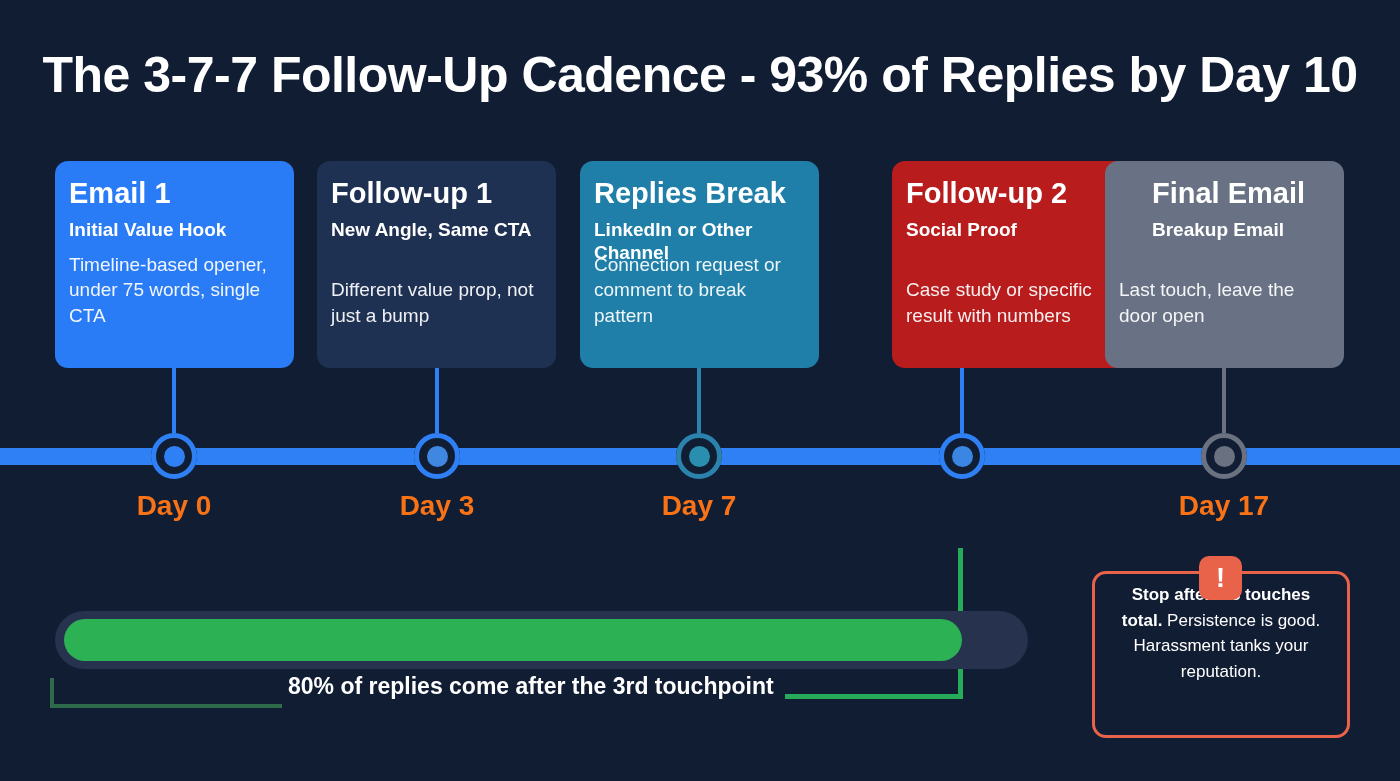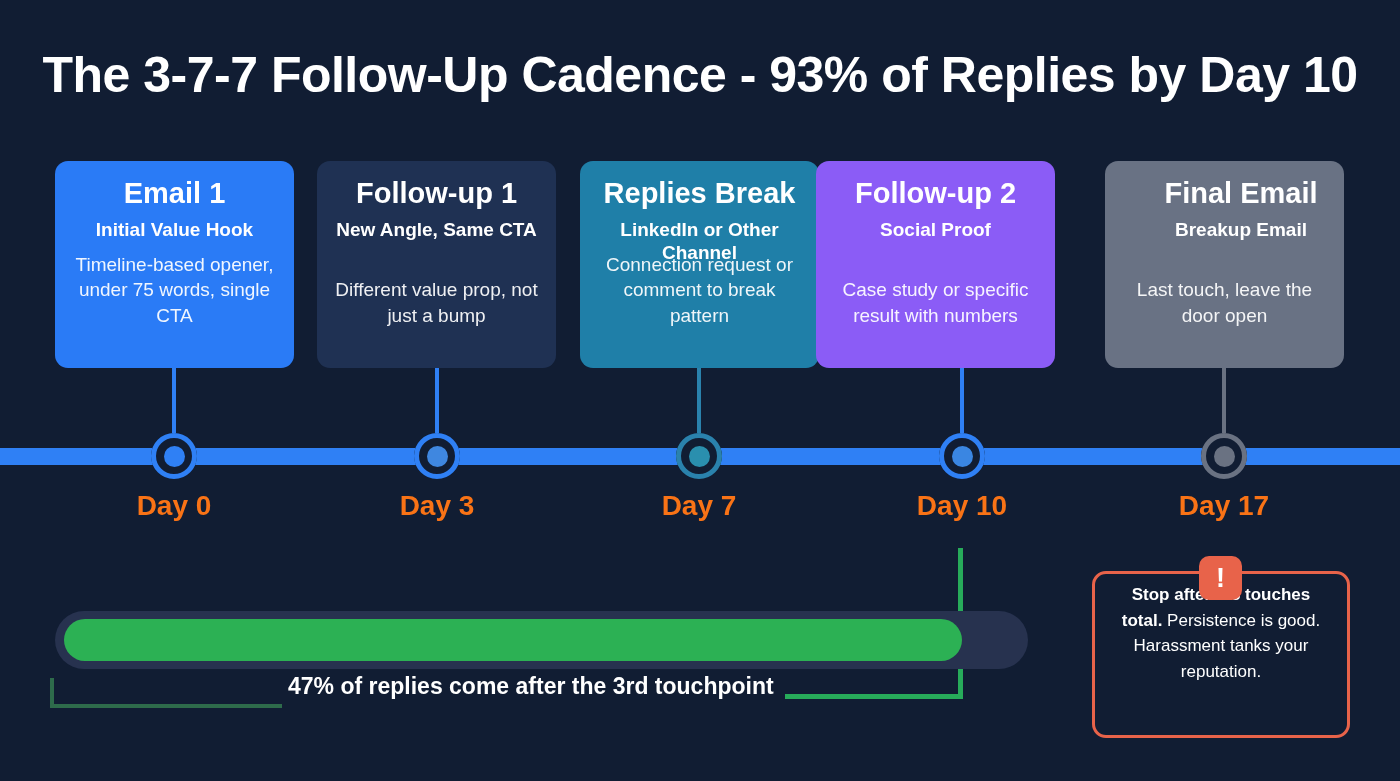--- a/index.html
+++ b/index.html
@@ -28,21 +28,21 @@
   }
 
   
   .card {
     position:absolute;
     top:161px;
     width:239px;
     height:207px;
     border-radius:13px;
     padding:16px 14px 0 14px;
-    text-align:center;
+    text-align:left;
     color:#ffffff;
   }
   .card-title {
     font-size:29px;
     font-weight:bold;
     line-height:1.16;
     margin-bottom:7px;
     white-space:nowrap;
   }
   .card-sub {
@@ -55,21 +55,21 @@
     position:absolute;
     left:14px; right:14px;
     bottom:40px;
     font-size:19px;
     line-height:1.33;
     color:rgba(255,255,255,0.93);
   }
   .card.c0 { left:55px;   background:#2a7bf6; }
   .card.c1 { left:317px;  background:#1f3153; }
   .card.c2 { left:580px;  background:#1f7fa8; }
-  .card.c3 { left:816px;  background:#8b5cf6; }
+  .card.c3 { left:892px;  background:#b91c1c; }
   .card.c4 { left:1105px; background:#697284;padding-left:47px; }
 
   
   .connector {
     position:absolute;
     top:368px;
     width:4px;
     height:70px;
     background:#2f80f5;
   }
@@ -289,32 +289,31 @@
   </div>
   <div class="marker m4">
     <div class="ring">
         <div class="dot"></div>
       </div>
   </div>
 
   <div class="day-label d0">Day 0</div>
   <div class="day-label d1">Day 3</div>
   <div class="day-label d2">Day 7</div>
-  <div class="day-label d3">Day 10</div>
   <div class="day-label d4">Day 17</div>
 
   <div class="green-vline"></div>
   <div class="green-hline"></div>
 
   <div class="prog-track"></div>
   <div class="prog-fill"></div>
 
   <div class="bracket-v"></div>
   <div class="bracket-h"></div>
-  <div class="caption">47% of replies come after the 3rd touchpoint</div>
+  <div class="caption">80% of replies come after the 3rd touchpoint</div>
 
   <div class="warn-box">
     <div class="warn-text">
       <b>Stop after 4-5 touches total.</b><span> Persistence is good. Harassment tanks your reputation.</span>
     </div>
   </div>
   <div class="warn-badge">!</div>
 
 </div>
 

